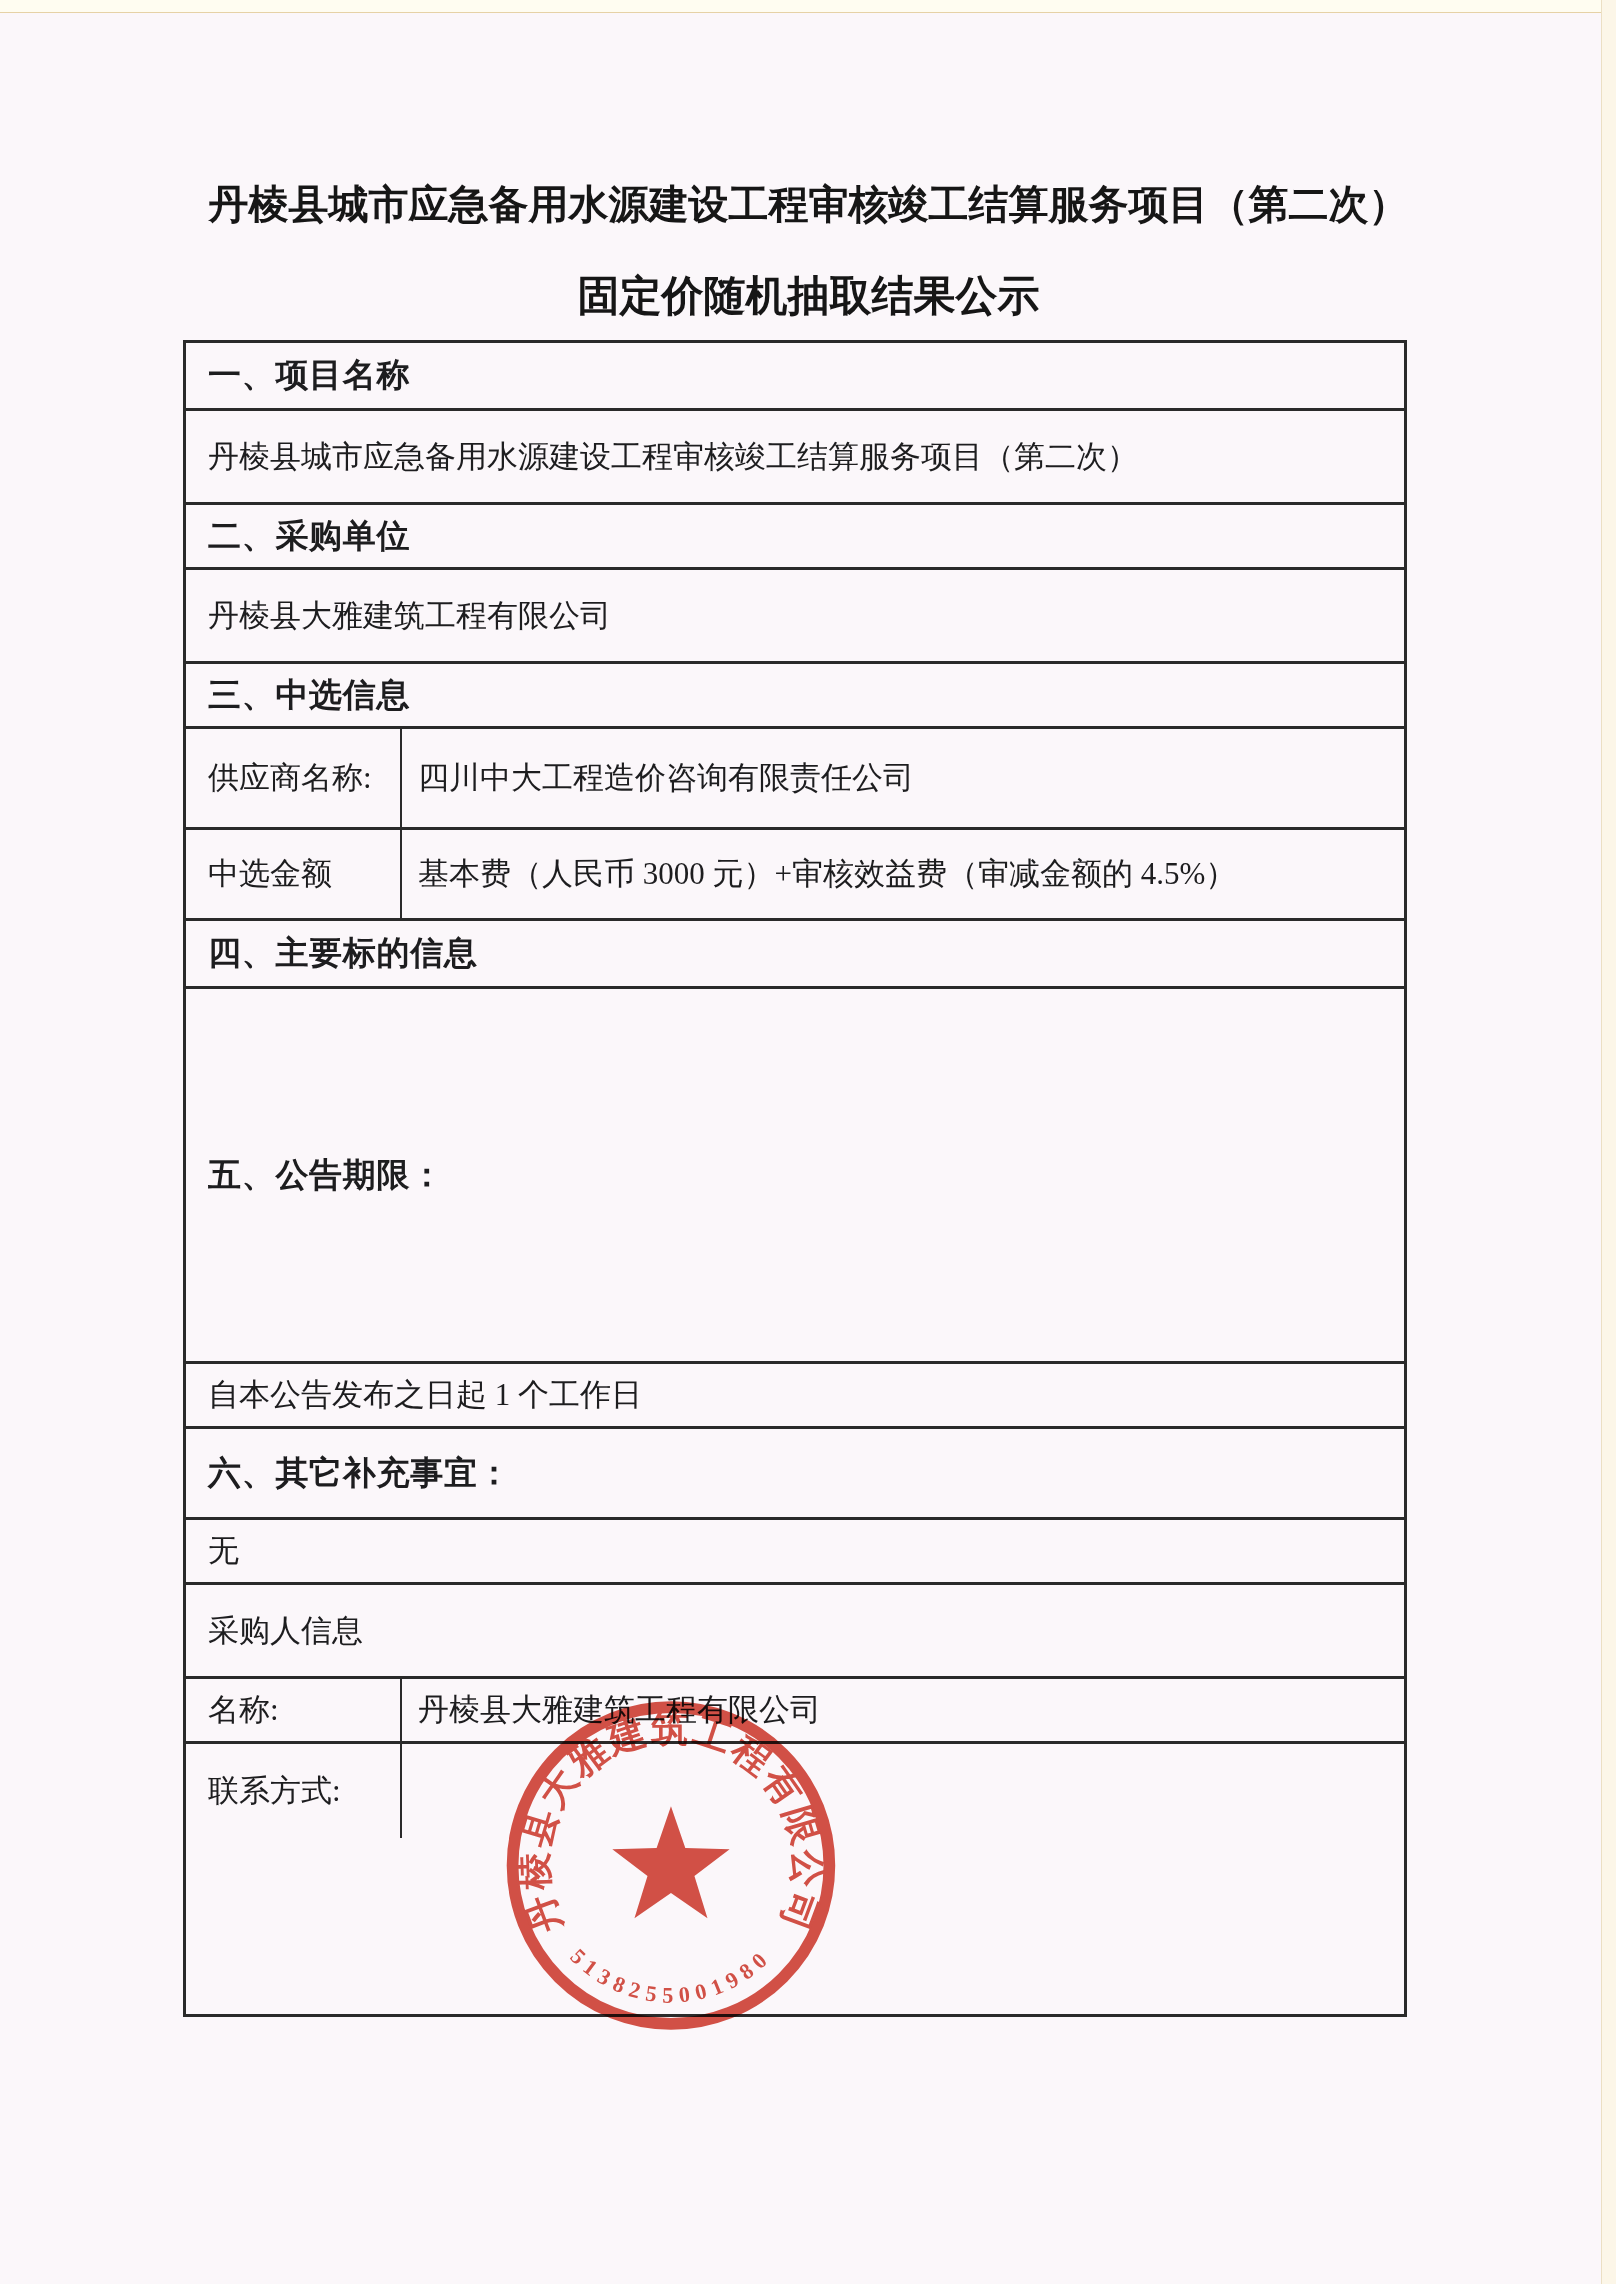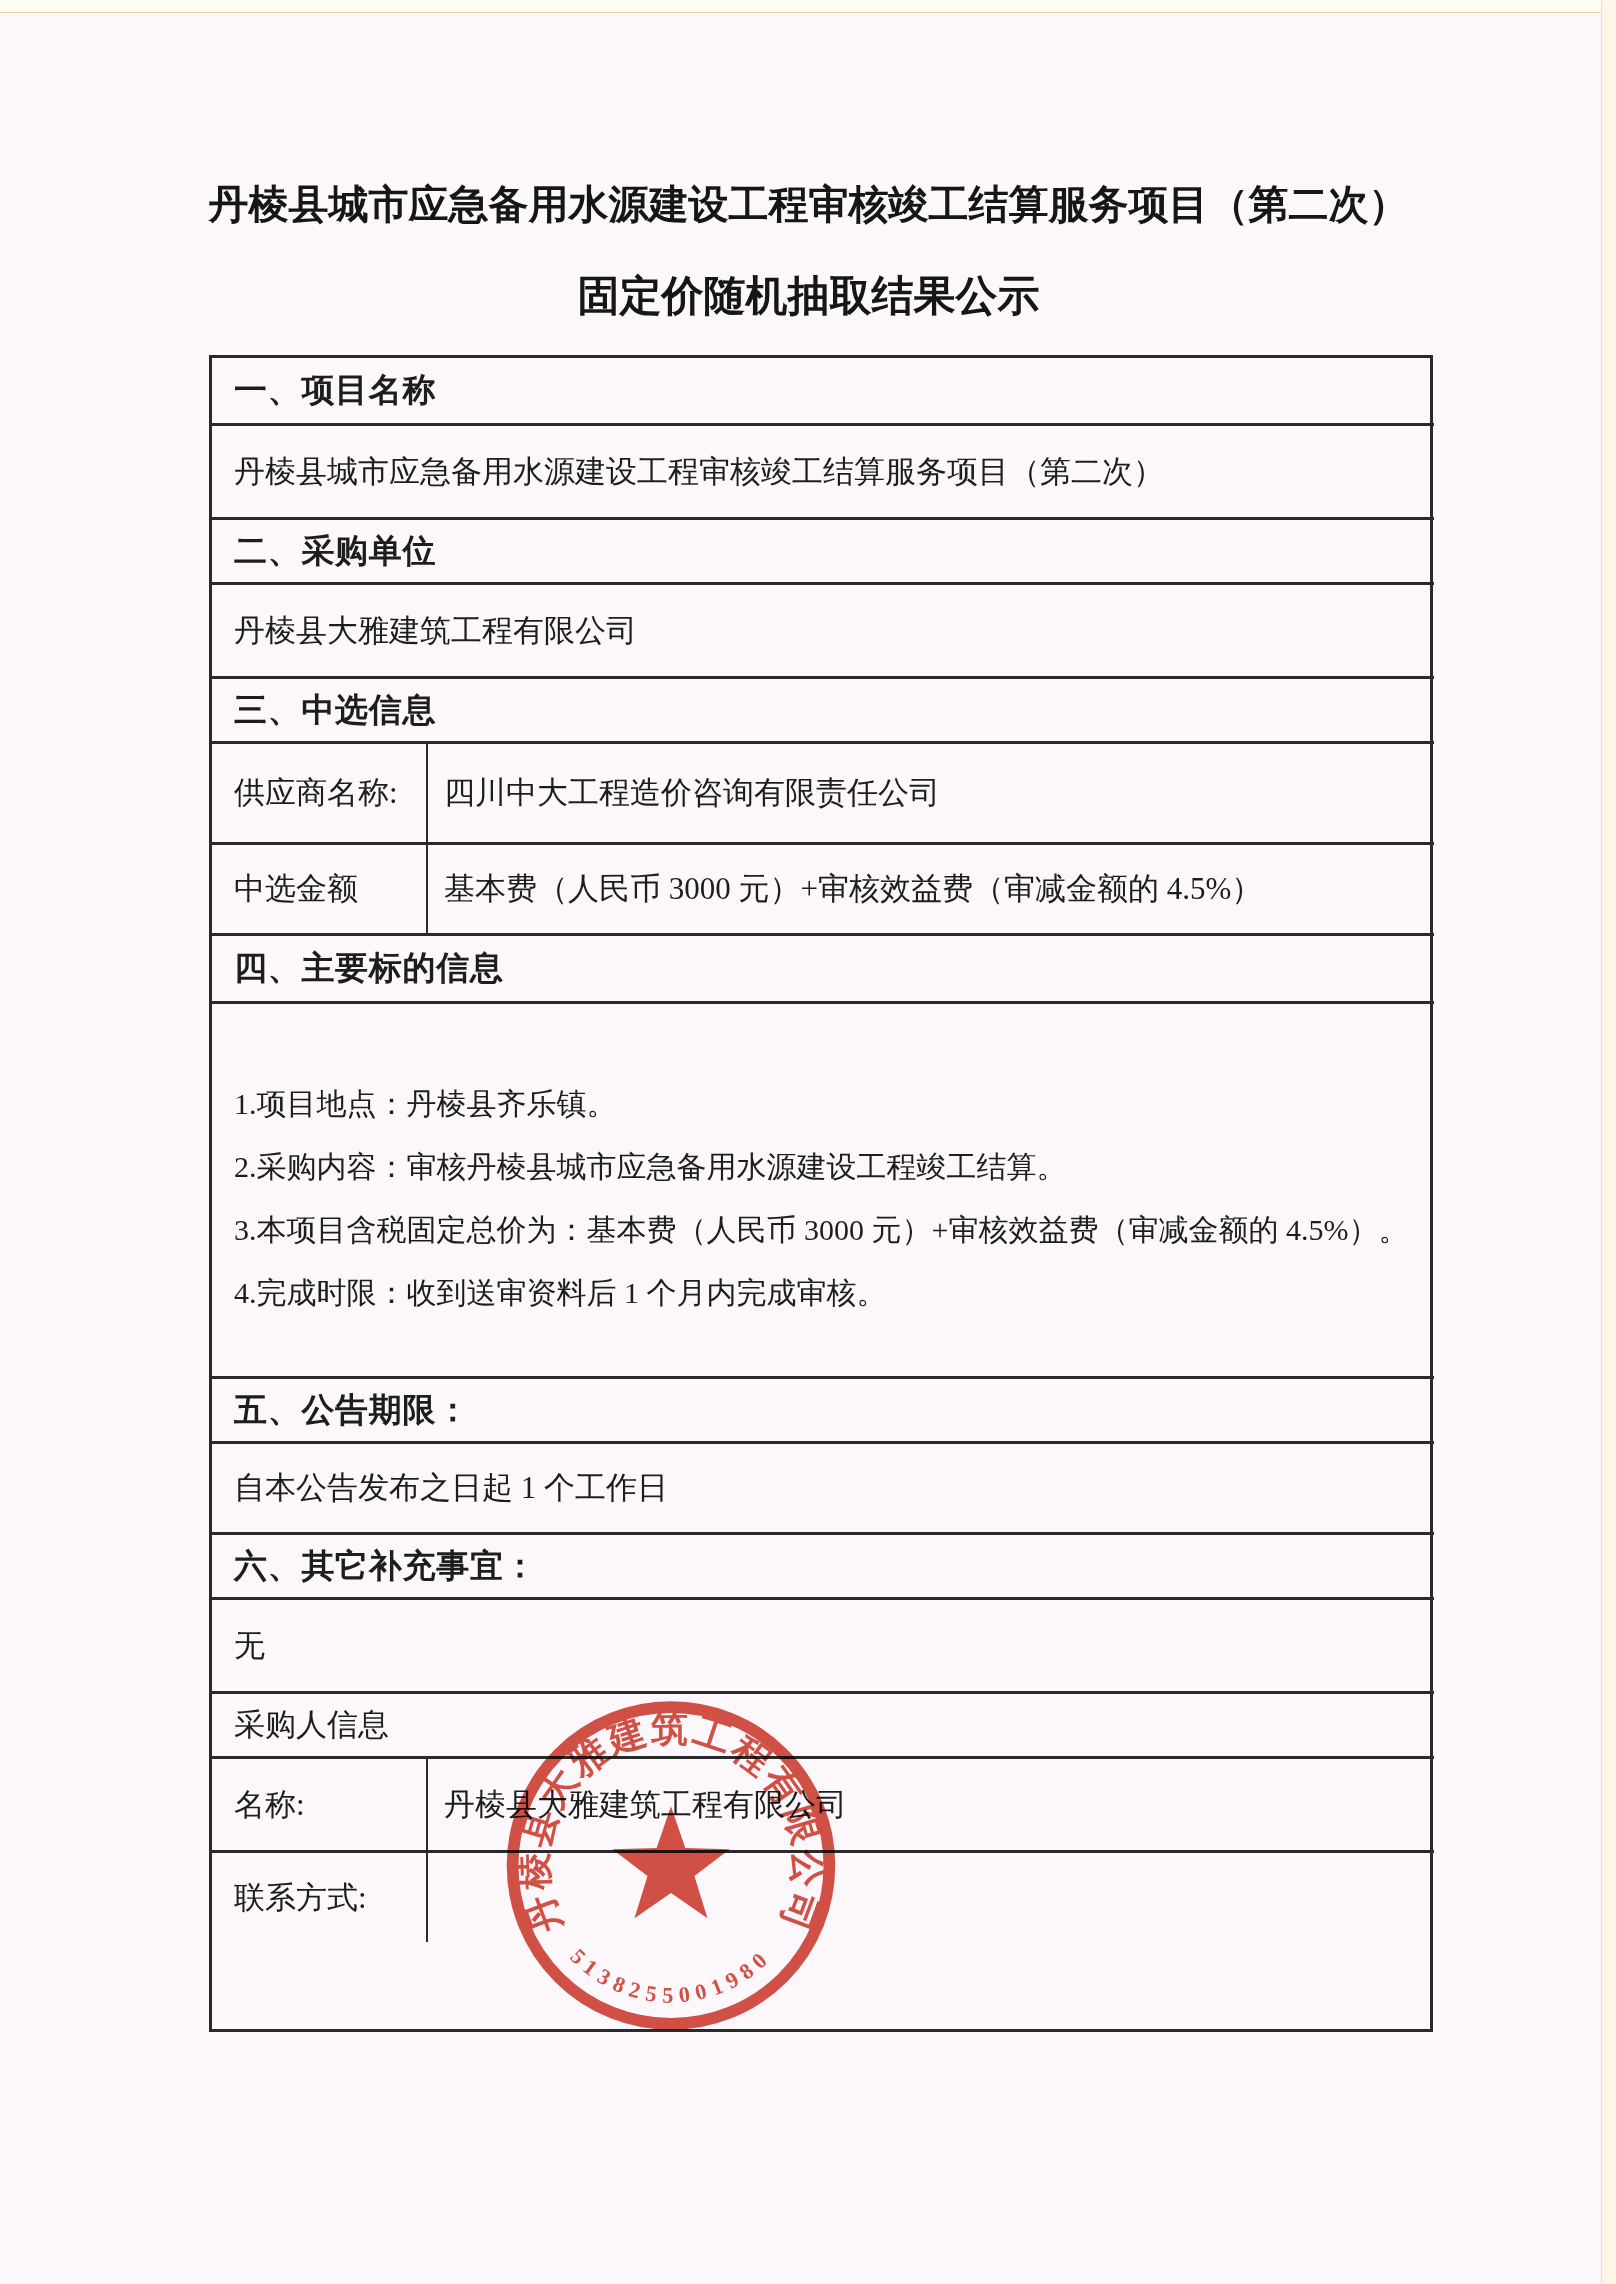--- a/index.html
+++ b/index.html
@@ -27,26 +27,25 @@
     background:#fcf6e8;border-left:0.7px solid #ecdfc4;
   }
   .doc-title{
     position:absolute;left:0;width:100%;
     text-align:center;font-weight:bold;color:#161616;
     white-space:nowrap;
   }
   .doc-title.line1{top:182px;font-size:40px;line-height:46px;}
   .doc-title.line2{top:273px;font-size:42px;line-height:46px;}
   .doc-table{
-    position:absolute;left:183px;top:355px;width:1224px;height:1677px;
+    position:absolute;left:183px;top:340px;width:1224px;height:1677px;
     border:3.3px solid var(--border);
     display:grid;
     grid-template-rows:68px 94px 65px 94px 65px 101px 91px 68px 375px 65px 91px 65px 94px 65px 94px 89px 1fr;
     background:transparent;
-    margin-left:26px;
   }
   .row{border-bottom:3.3px solid var(--border);display:flex;align-items:center;}
   .row:last-child{border-bottom:none;}
   .row.header{font-weight:bold;font-size:33px;padding-left:22px;letter-spacing:0.7px;}
   .row.content{font-size:31px;padding-left:22px;}
   .row.pair{padding:0;align-items:stretch;}
   .cell{display:flex;align-items:center;}
   .cell.label{width:216px;border-right:2.6px solid var(--border);padding-left:22px;font-size:31px;flex:none;font-family:Liberation Serif, serif;}
   .cell.value{flex:1;padding-left:16px;font-size:31px;}
   .row.bigcell{display:block;padding:68px 26px 0 22px;}
@@ -103,26 +102,20 @@
     <div class="cell label">
         <span>中选金额</span>
       </div>
     <div class="cell value">
         <span>基本费（人民币 3000 元）+审核效益费（审减金额的 4.5%）</span>
       </div>
   </div>
   <div class="row header">
       <span>四、主要标的信息</span>
     </div>
-  <div class="row bigcell">
-    <p>1.项目地点：丹棱县齐乐镇。</p>
-    <p>2.采购内容：审核丹棱县城市应急备用水源建设工程竣工结算。</p>
-    <p>3.本项目含税固定总价为：基本费（人民币 3000 元）+审核效益费（审减金额的 4.5%）。</p>
-    <p>4.完成时限：收到送审资料后 1 个月内完成审核。</p>
-  </div>
   <div class="row header">
       <span>五、公告期限：</span>
     </div>
   <div class="row content">
       <span>自本公告发布之日起 1 个工作日</span>
     </div>
   <div class="row header">
       <span>六、其它补充事宜：</span>
     </div>
   <div class="row content">

